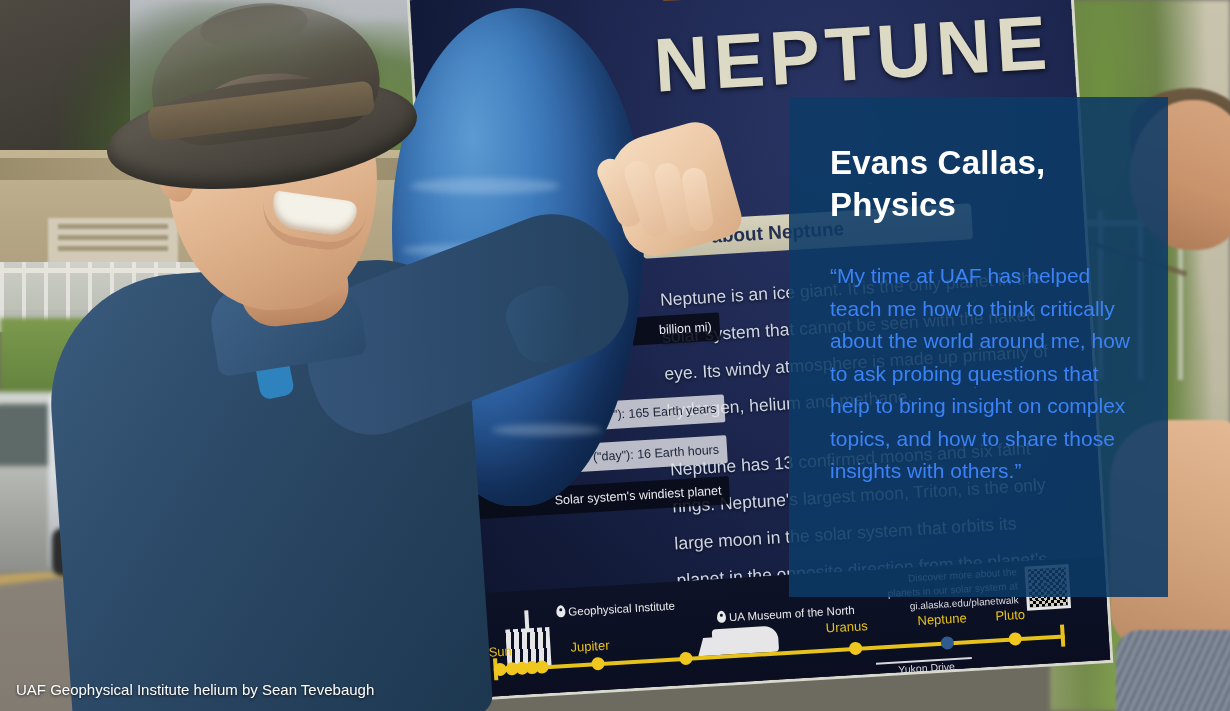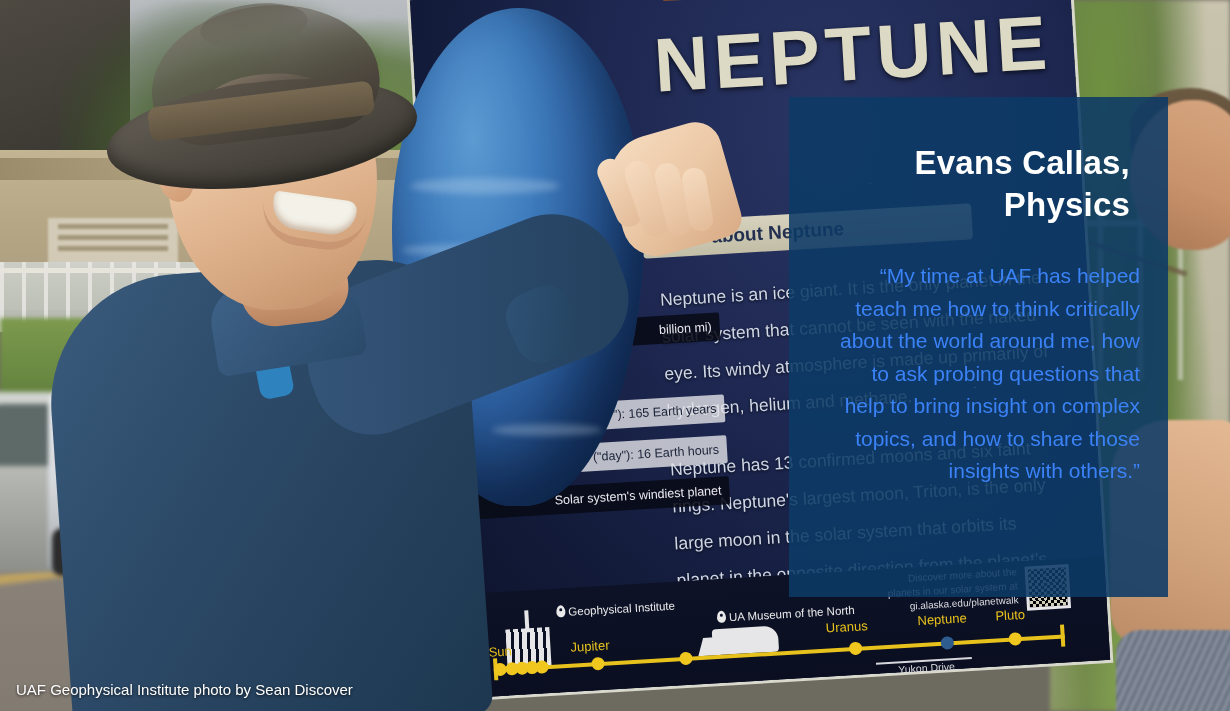--- a/index.html
+++ b/index.html
@@ -557,21 +557,20 @@
     background: linear-gradient(160deg, #f6dcc0, #e3bb98);
     border-radius: 16px;
   }
 
   
   .overlay {
     position: absolute;
     left: 789px; top: 97px;
     width: 379px; height: 500px;
     background: rgba(13, 58, 102, 0.88);
-    text-align: right;
   }
   .overlay-name {
     position: absolute;
     left: 41px; top: 45px;
     width: 300px;
     font-size: 33px;
     font-weight: 700;
     line-height: 42px;
     color: #ffffff;
     letter-spacing: .2px;
@@ -747,15 +746,15 @@
       <div class="finger" style="left:68px;  top:44px; width:24px; height:64px; transform:rotate(6deg);"></div>
     </div>
   </div>
 
   <div class="overlay">
     <div class="overlay-name" style="white-space: pre-line;">Evans Callas,
 Physics</div>
     <div class="overlay-quote">“My time at UAF has helped teach me how to think critically about the world around me, how to ask probing questions that help to bring insight on complex topics, and how to share those insights with others.”</div>
   </div>
 
-  <div class="credit">UAF Geophysical Institute photo by Sean Discover</div>
+  <div class="credit">UAF Geophysical Institute helium by Sean Tevebaugh</div>
 
 </div>
 
 </body></html>

